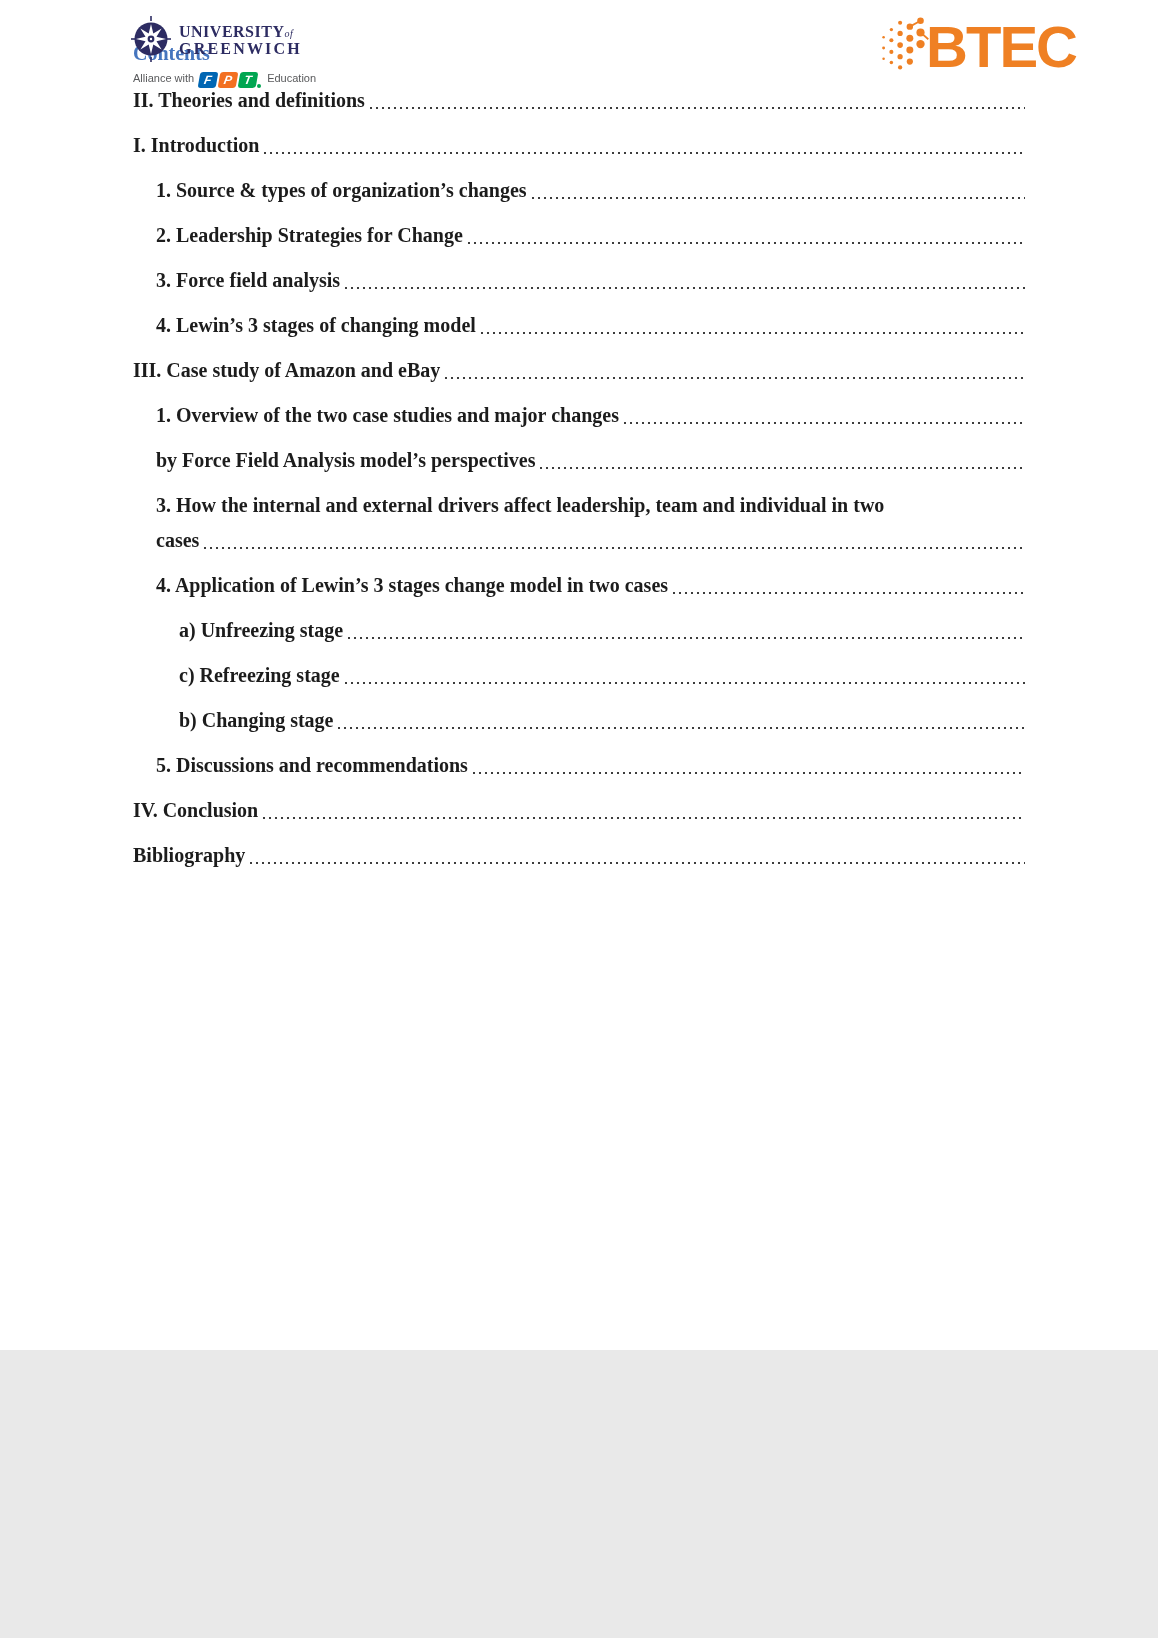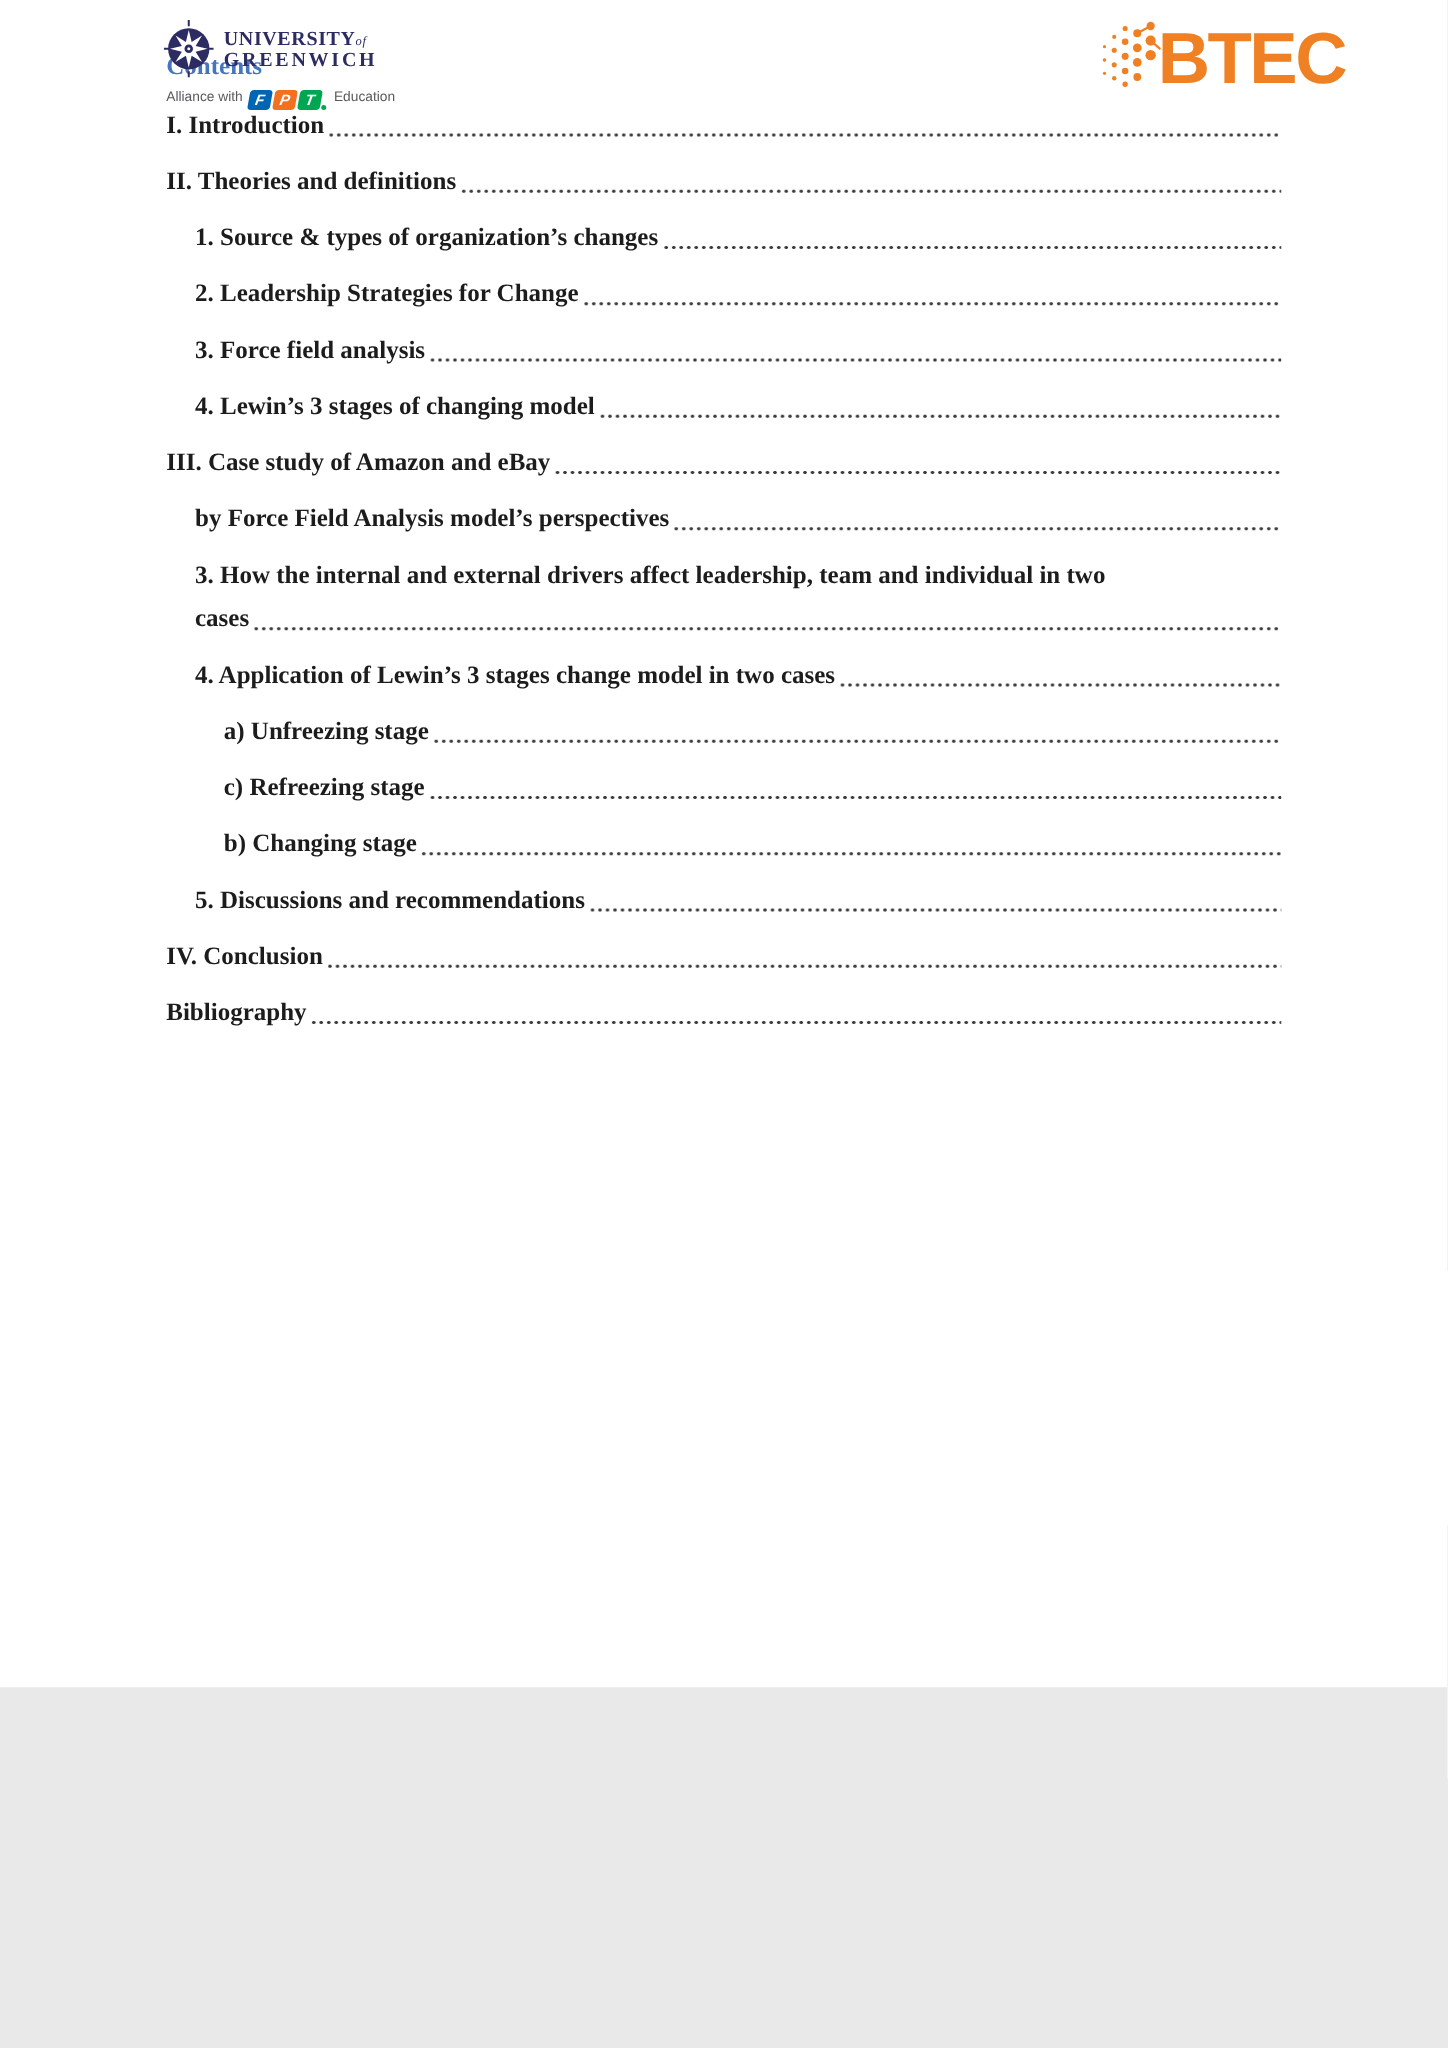--- a/index.html
+++ b/index.html
@@ -128,30 +128,30 @@
       </g>
     </svg>
     <div class="btec-word" style="color:#ef8023">BTEC</div>
   </div>
 
   <h1 class="toc-heading" style="color:#4575be">Contents</h1>
 
   <div class="toc" id="toc">
       <div class="toc-entry lvl0">
         <div class="row">
+          <span class="t">II. Theories and definitions</span>
+          <span class="leader"></span>
+        </div>
+      </div>
+      <div class="toc-entry lvl0">
+        <div class="row">
           <span class="t">I. Introduction</span>
           <span class="leader"></span>
         </div>
       </div>
-      <div class="toc-entry lvl0">
-        <div class="row">
-          <span class="t">II. Theories and definitions</span>
-          <span class="leader"></span>
-        </div>
-      </div>
       <div class="toc-entry lvl1">
         <div class="row">
           <span class="t">1. Source &amp; types of organization’s changes</span>
           <span class="leader"></span>
         </div>
       </div>
       <div class="toc-entry lvl1">
         <div class="row">
           <span class="t">2. Leadership Strategies for Change</span>
           <span class="leader"></span>
@@ -170,20 +170,26 @@
         </div>
       </div>
       <div class="toc-entry lvl0">
         <div class="row">
           <span class="t">III. Case study of Amazon and eBay</span>
           <span class="leader"></span>
         </div>
       </div>
       <div class="toc-entry lvl1">
         <div class="row">
+          <span class="t">1. Overview of the two case studies and major changes</span>
+          <span class="leader"></span>
+        </div>
+      </div>
+      <div class="toc-entry lvl1">
+        <div class="row">
           <span class="t">by Force Field Analysis model’s perspectives</span>
           <span class="leader"></span>
         </div>
       </div>
       <div class="toc-entry lvl1">
         <div class="row">
           <span class="t">3. How the internal and external drivers affect leadership, team and individual in two</span>
         </div>
         <div class="row">
           <span class="t">cases</span>

